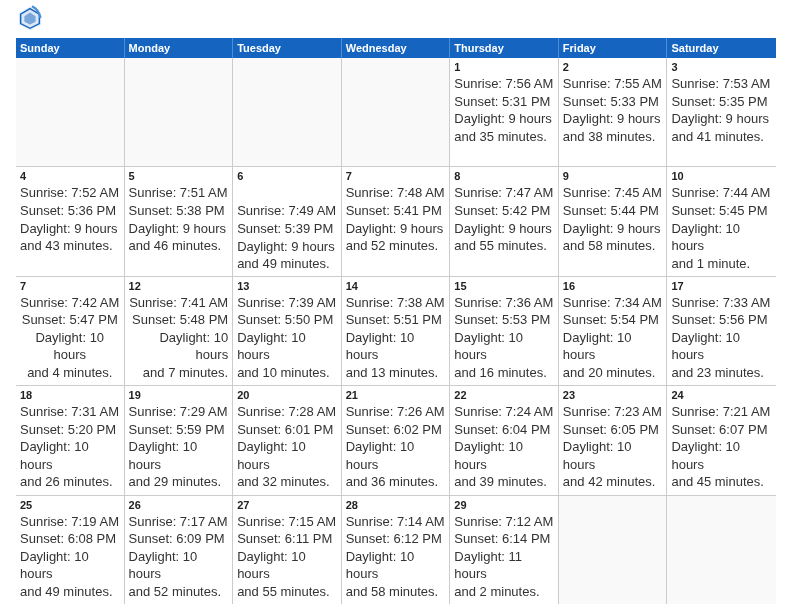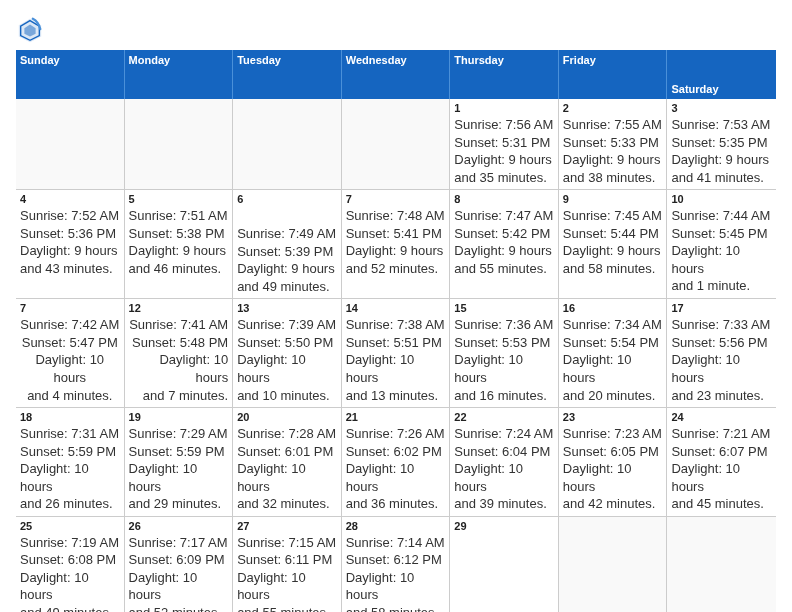--- a/index.html
+++ b/index.html
@@ -6,21 +6,21 @@
     body {
       font-family: Arial, sans-serif;
       background: #fff;
       width: 792px;
       height: 612px;
       overflow: hidden;
     }
     .page {
       width: 792px;
       height: 612px;
-      padding: 12px 16px 8px 16px;
+      padding: 0 16px 8px 16px;
       display: flex;
       flex-direction: column;
     }
     .header {
       display: flex;
       justify-content: space-between;
       align-items: flex-start;
       margin-bottom: 6px;
     }
     .logo {
@@ -73,21 +73,21 @@
       background: #1565c0;
     }
     .cal-header-cell {
       color: #fff;
       font-size: 11px;
       font-weight: bold;
       padding: 4px 4px;
       text-align: left;
       border-right: 1px solid #4a90d9;
     }
-    .cal-header-cell:last-child { border-right: none; margin-top: 29px; }
+    .cal-header-cell:last-child { border-right: none; }
     .cal-body {
       display: flex;
       flex-direction: column;
       flex: 1;
     }
     .cal-week {
       display: grid;
       grid-template-columns: repeat(7, 1fr);
       flex: 1;
       border-bottom: 1px solid #ccc;
@@ -275,21 +275,21 @@
             <div class="day-info" style="white-space: pre-line;">Sunrise: 7:33 AM
 Sunset: 5:56 PM
 Daylight: 10 hours
 and 23 minutes.</div>
           </div>
         </div>
         <div class="cal-week">
           <div class="cal-cell">
             <div class="day-num">18</div>
             <div class="day-info" style="white-space: pre-line;">Sunrise: 7:31 AM
-Sunset: 5:59 PM
+Sunset: 5:20 PM
 Daylight: 10 hours
 and 26 minutes.</div>
           </div>
           <div class="cal-cell">
             <div class="day-num">19</div>
             <div class="day-info" style="white-space: pre-line;">Sunrise: 7:29 AM
 Sunset: 5:59 PM
 Daylight: 10 hours
 and 29 minutes.</div>
           </div>
@@ -353,19 +353,23 @@
           </div>
           <div class="cal-cell">
             <div class="day-num">28</div>
             <div class="day-info" style="white-space: pre-line;">Sunrise: 7:14 AM
 Sunset: 6:12 PM
 Daylight: 10 hours
 and 58 minutes.</div>
           </div>
           <div class="cal-cell">
             <div class="day-num">29</div>
+            <div class="day-info" style="white-space: pre-line;">Sunrise: 7:12 AM
+Sunset: 6:14 PM
+Daylight: 11 hours
+and 2 minutes.</div>
           </div>
           <div class="cal-cell empty"></div>
           <div class="cal-cell empty"></div>
         </div>
       </div>
   </div>
 </div>
 
 </body></html>

